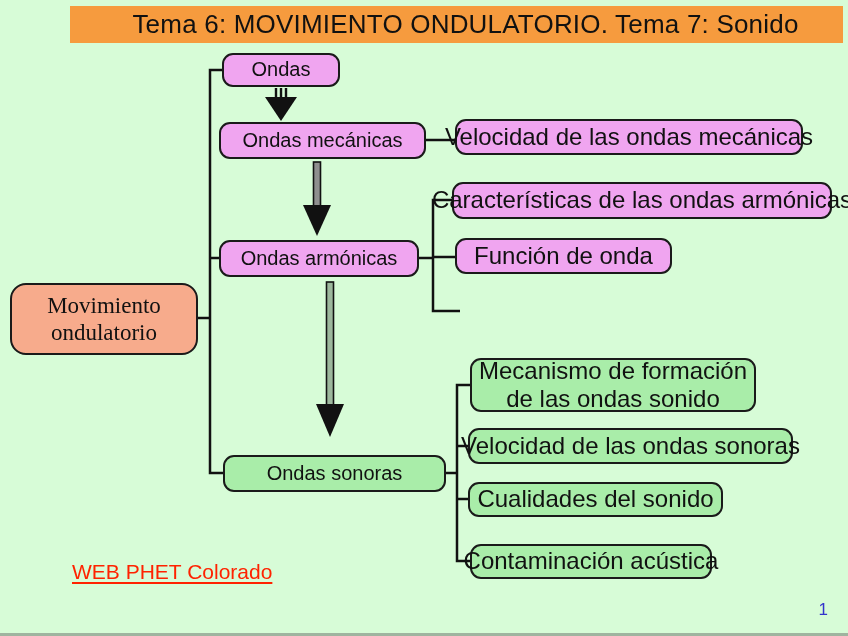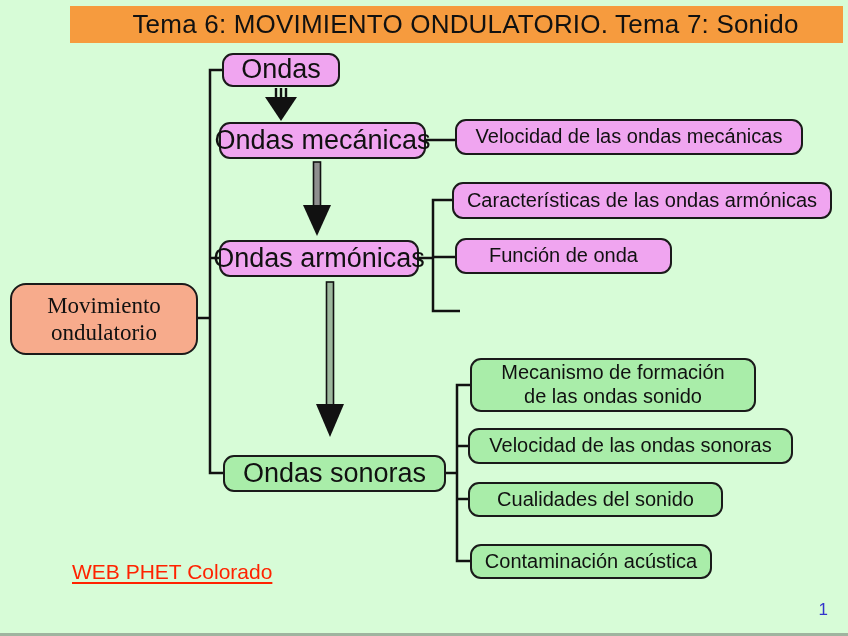--- a/index.html
+++ b/index.html
@@ -20,25 +20,25 @@
     background:var(--title-bar);
     display:flex; align-items:center; justify-content:center;
     font-size:26px; letter-spacing:0.2px; white-space:nowrap;padding-left:18px;
   }
   svg.wires{position:absolute; left:0; top:0; z-index:1;}
   .box{
     position:absolute; z-index:2;
     border:2.4px solid var(--border); border-radius:11px;
     display:flex; flex-direction:column; align-items:center; justify-content:center;
     text-align:center; box-sizing:border-box; white-space:nowrap;
-    font-size:20px; line-height:1.18;
+    font-size:24px; line-height:1.18;
   }
   .pink{background:var(--pink-node);}
   .green{background:var(--green-node);}
-  .chain{font-size:27px;}
+  .chain{font-size:20px;}
   .b-root{
     left:10px; top:283px; width:188px; height:72px;
     background:var(--root-node); font-size:23px; border-radius:16px;font-family:Liberation Serif, serif;
   }
   .b-ondas        {left:222px; top:53px;  width:118px; height:34px;}
   .b-mecanicas    {left:219px; top:122px; width:207px; height:37px;}
   .b-armonicas    {left:219px; top:240px; width:200px; height:37px;}
   .b-sonoras      {left:223px; top:455px; width:223px; height:37px;}
   .b-vel-mec      {left:455px; top:119px; width:348px; height:36px;}
   .b-caract       {left:452px; top:182px; width:380px; height:37px;}

